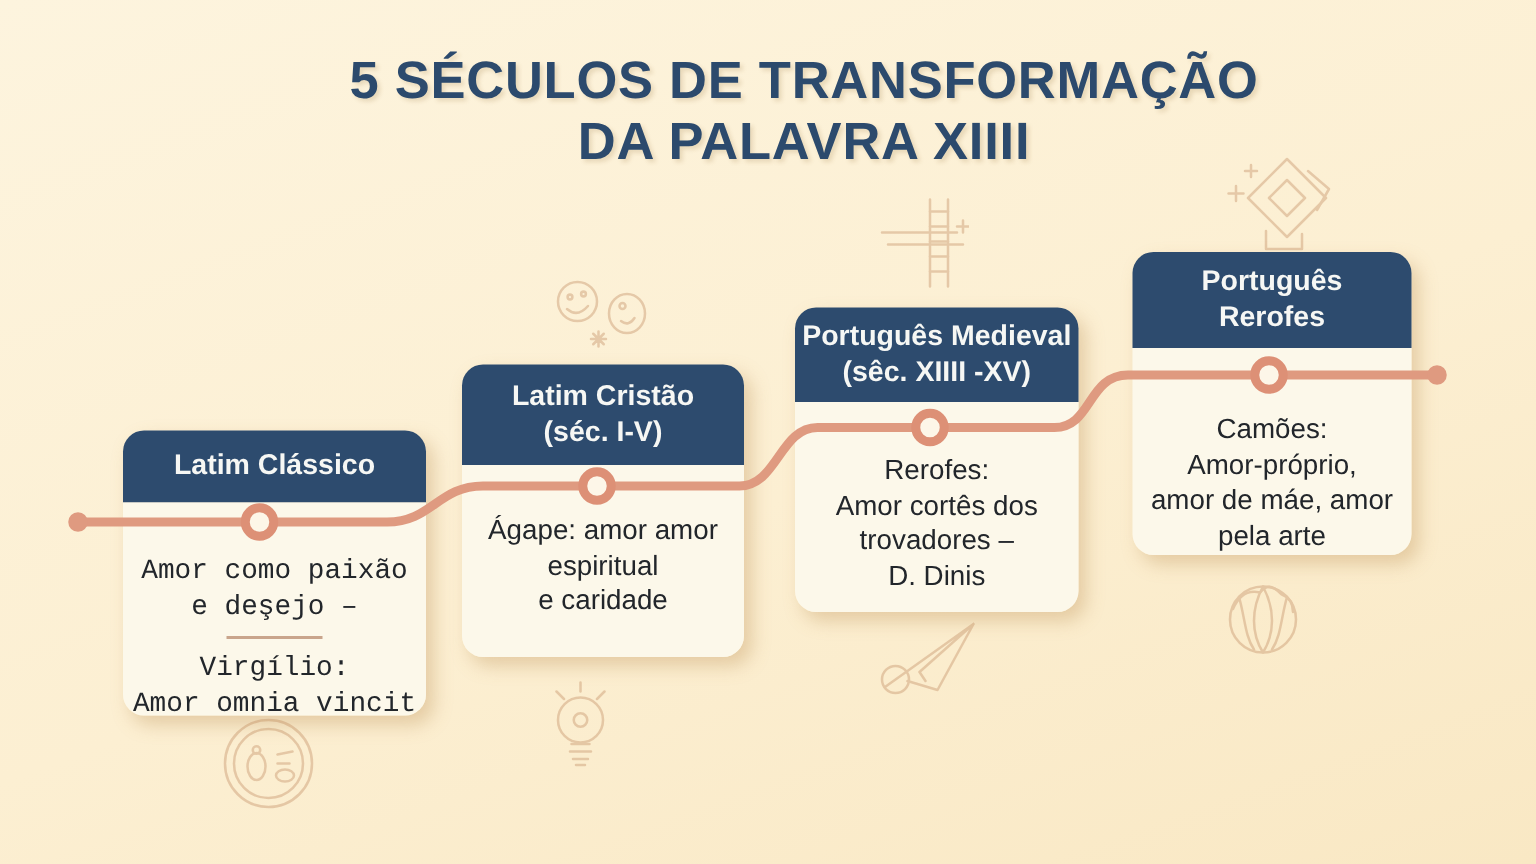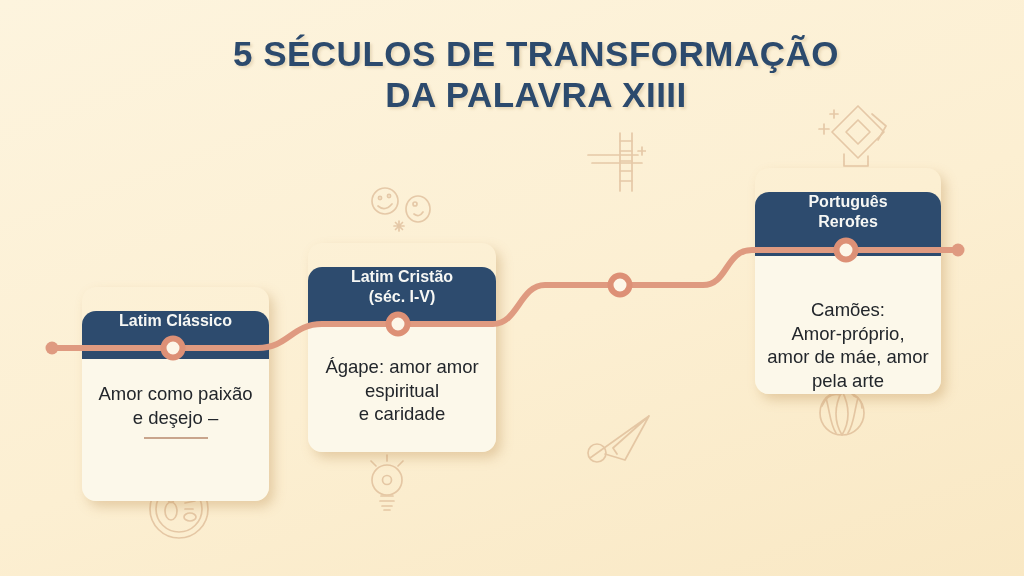--- a/index.html
+++ b/index.html
@@ -9,34 +9,34 @@
     font-family:"Liberation Sans",sans-serif;
   }
   .title{
     position:absolute;top:34px;left:0;width:100%;text-align:center;
     color:#2c4a6d;font-weight:bold;font-size:35px;line-height:1.17;
     letter-spacing:0.5px;text-shadow:2px 2px 3px rgba(140,100,40,0.18);margin-left:24px;
   }
   .card{position:absolute;border-radius:14px;box-shadow:5px 6px 12px rgba(185,140,80,0.35);z-index:2;}
   .card-header{
     background:#2d4b6e;color:#f6f7f4;border-radius:14px 14px 0 0;
-    display:flex;flex-direction:column;align-items:center;
-    font-weight:bold;font-size:16px;line-height:1.25;text-align:center;padding:0 2px;box-sizing:border-box;margin-top:24px;
+    display:flex;flex-direction:column;align-items:center;justify-content:center;
+    font-weight:bold;font-size:19px;line-height:1.25;text-align:center;padding:0 2px;box-sizing:border-box;
   }
   .card-body{
     background:#fcf8ea;border-radius:0 0 14px 14px;text-align:center;
     color:#22262b;font-size:18.5px;line-height:1.28;box-sizing:border-box;
   }
   .card-desc{white-space:pre-line;}
   .card-desc:empty{display:none;}
   .hdr-line2:empty{display:none;}
   .divider{width:64px;height:1.5px;background:#c9a58c;margin:8px auto;}
   
-  .c1{left:82px;top:287px;width:187px;}  .c1 .card-header{height:48px;} .c1 .card-body{height:142px;padding-top:23px;}
-  .c2{left:308px;top:243px;width:188px;} .c2 .card-header{height:57px;} .c2 .card-body{height:128px;padding-top:31px;}
+  .c1{left:82px;top:287px;width:202px;}  .c1 .card-header{height:48px;} .c1 .card-body{height:142px;padding-top:34px;font-family:Liberation Mono, monospace;}
+  .c2{left:308px;top:243px;width:188px;} .c2 .card-header{height:67px;} .c2 .card-body{height:128px;padding-top:31px;}
   .c3{left:530px;top:205px;width:189px;} .c3 .card-header{height:63px;} .c3 .card-body{height:140px;padding-top:33px;}
   .c4{left:755px;top:168px;width:186px;} .c4 .card-header{height:64px;} .c4 .card-body{height:138px;padding-top:42px;}
   .timeline-svg{position:absolute;left:0;top:0;z-index:3;pointer-events:none;}
   .doodle{position:absolute;z-index:1;opacity:0.5;}
   .doodle path,.doodle circle,.doodle ellipse{fill:none;stroke:#cfa27b;stroke-width:1.7;stroke-linecap:round;stroke-linejoin:round;}
 </style>
 </head>
 <body>
 
 <div class="canvas">
@@ -102,36 +102,51 @@
 
   <div class="card c1">
     <div class="card-header">
       <div>Latim Clássico</div>
 
     </div>
     <div class="card-body">
       <div class="card-desc">Amor como paixão
 e deşejo –</div>
       <div class="divider"></div>
+      <div class="card-desc">Virgílio:
+Amor omnia vincit</div>
     </div>
   </div>
 
   <div class="card c2">
     <div class="card-header">
       <div>Latim Cristão</div>
       <div class="hdr-line2">(séc. I-V)</div>
     </div>
     <div class="card-body">
       <div class="card-desc">Ágape: amor amor
 espiritual
 e caridade</div>
 
     </div>
   </div>
 
+  <div class="card c3">
+    <div class="card-header">
+      <div>Português Medieval</div>
+      <div class="hdr-line2">(sêc. XIIII -XV)</div>
+    </div>
+    <div class="card-body">
+      <div class="card-desc">Rerofes:
+Amor cortês dos
+trovadores –
+D. Dinis</div>
+
+    </div>
+  </div>
 
   <div class="card c4">
     <div class="card-header">
       <div>Português</div>
       <div class="hdr-line2">Rerofes</div>
     </div>
     <div class="card-body">
       <div class="card-desc">Camões:
 Amor-próprio,
 amor de máe, amor

